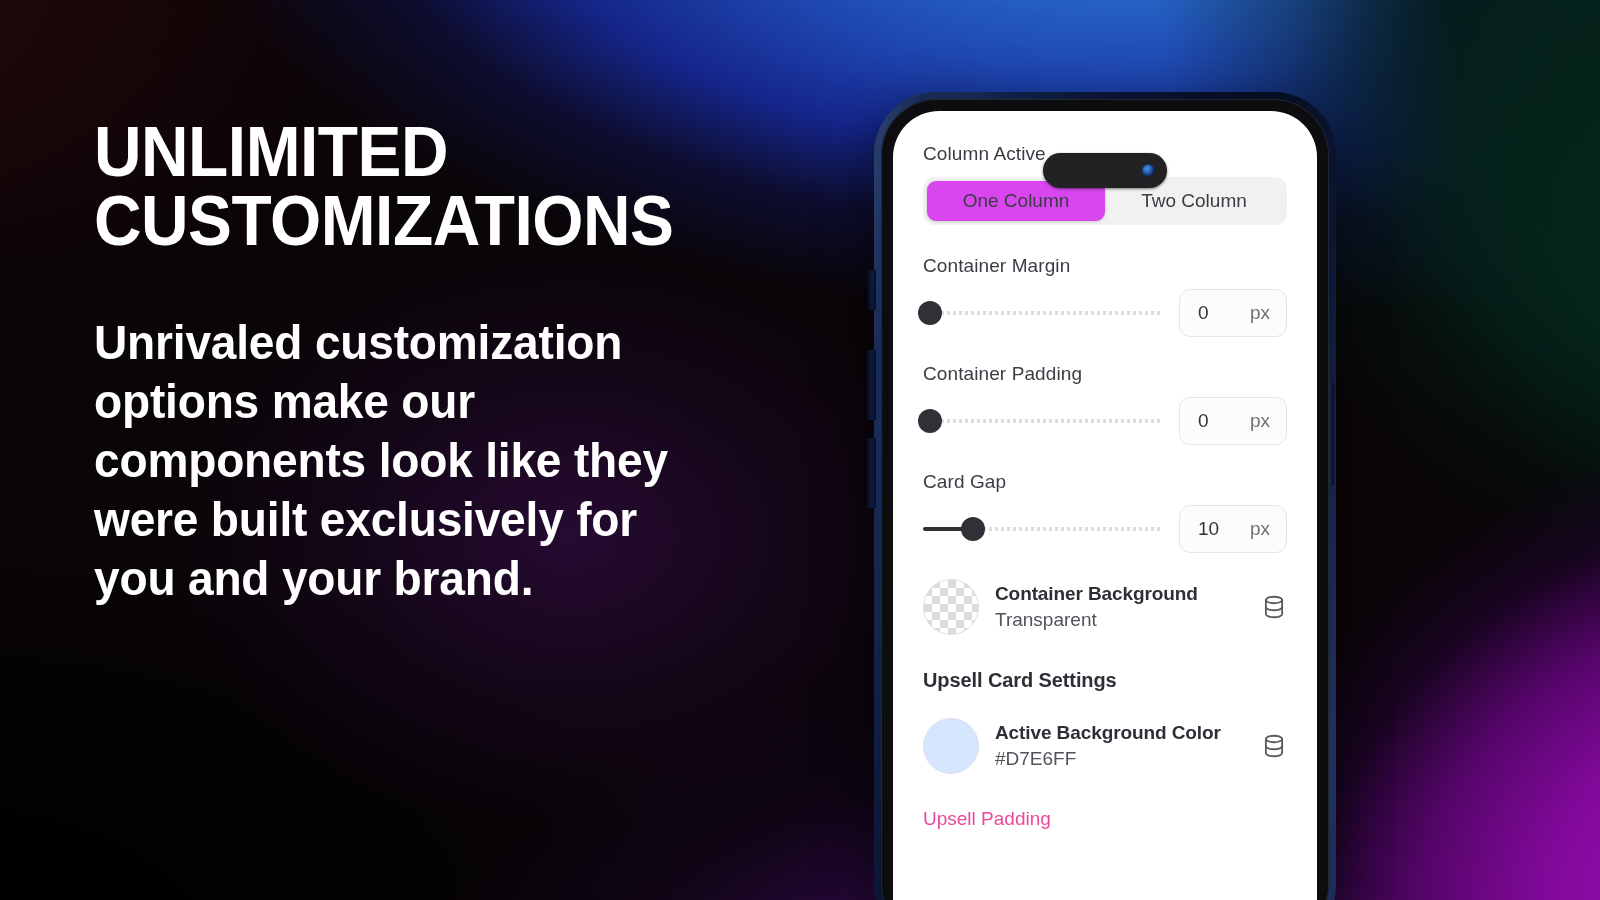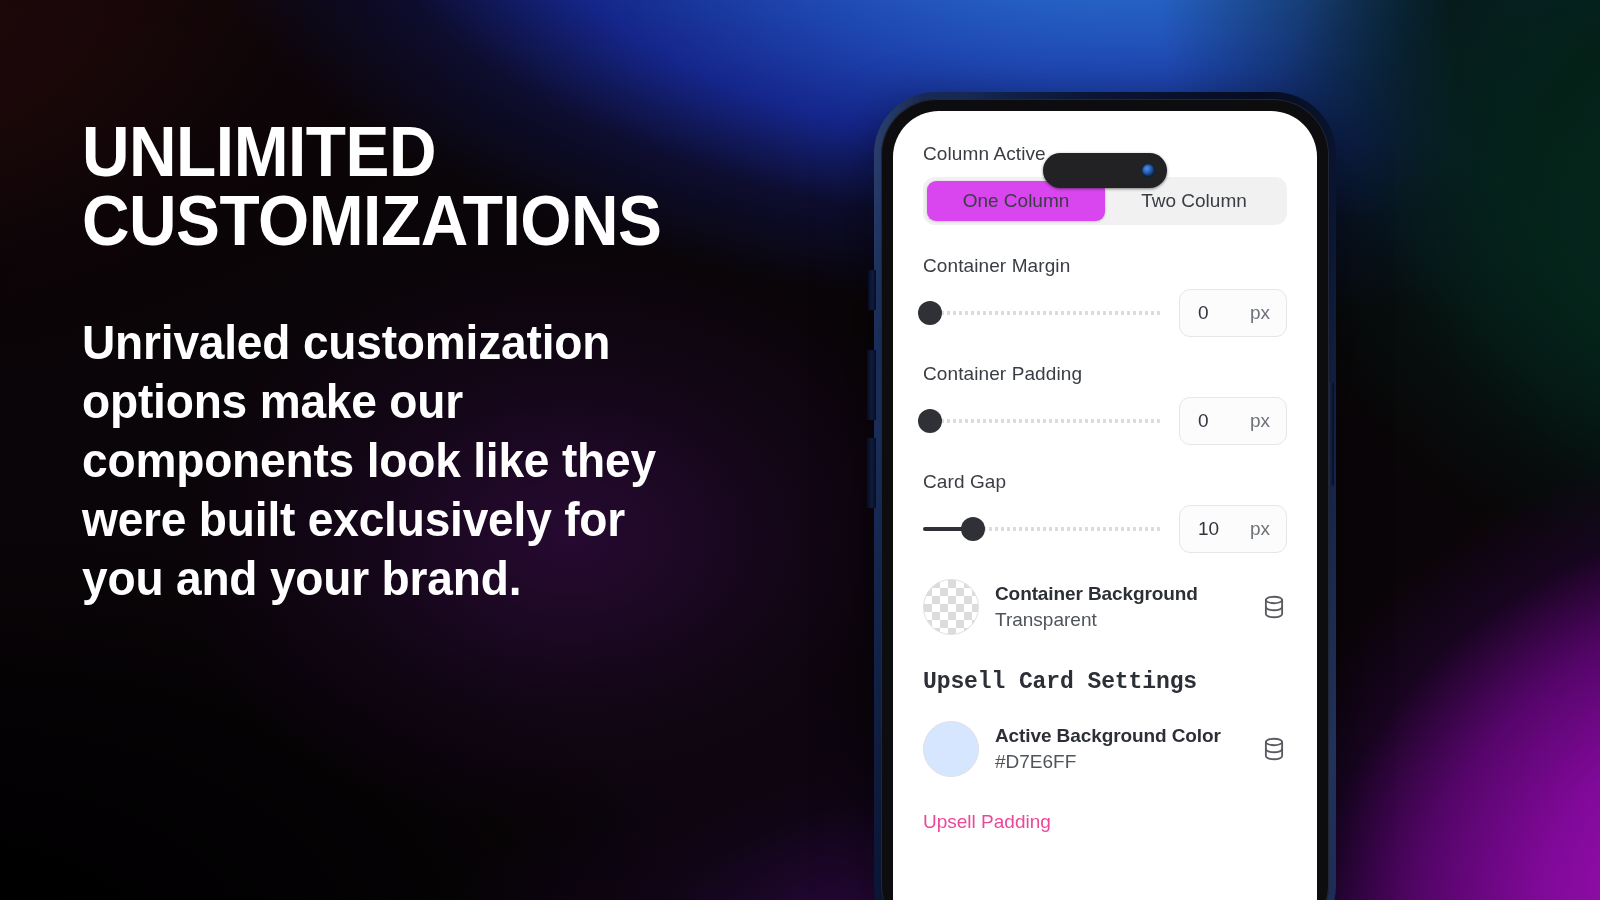--- a/index.html
+++ b/index.html
@@ -62,21 +62,21 @@
       rgba(62,14,84,0.55) 0%, rgba(38,8,54,0.3) 46%, rgba(0,0,0,0) 80%);
   }
   .bg-vignette {
     background: radial-gradient(ellipse 90% 90% at 50% 50%,
       rgba(0,0,0,0) 40%, rgba(0,0,0,0.28) 100%);
   }
 
   
   .copy {
     position: absolute;
-    left: 82px;
+    left: 94px;
     top: 118px;
     width: 660px;
     z-index: 5;
   }
   .headline {
     color: #ffffff;
     font-size: 70px;
     line-height: 0.98;
     font-weight: 700;
     letter-spacing: -0.5px;
@@ -332,26 +332,25 @@
     letter-spacing: -0.1px;
   }
   .color-sub {
     font-size: 19px;
     color: #50545b;
     line-height: 1.35;
   }
   .db-icon { flex: none; width: 26px; height: 26px; color: #4a4d53; opacity: 0.92; }
 
   .section-title {
-    font-size: 23px;
+    font-size: 20px;
     font-weight: 700;
     color: #2c2f35;
     margin: 34px 0 6px 0;
     letter-spacing: -0.1px;
-    font-family: Liberation Mono, monospace;
   }
   .tail-label {
     font-size: 19px;
     color: #ec4899;
     margin-top: 34px;
   }
 </style>
 </head>
 <body>
 

